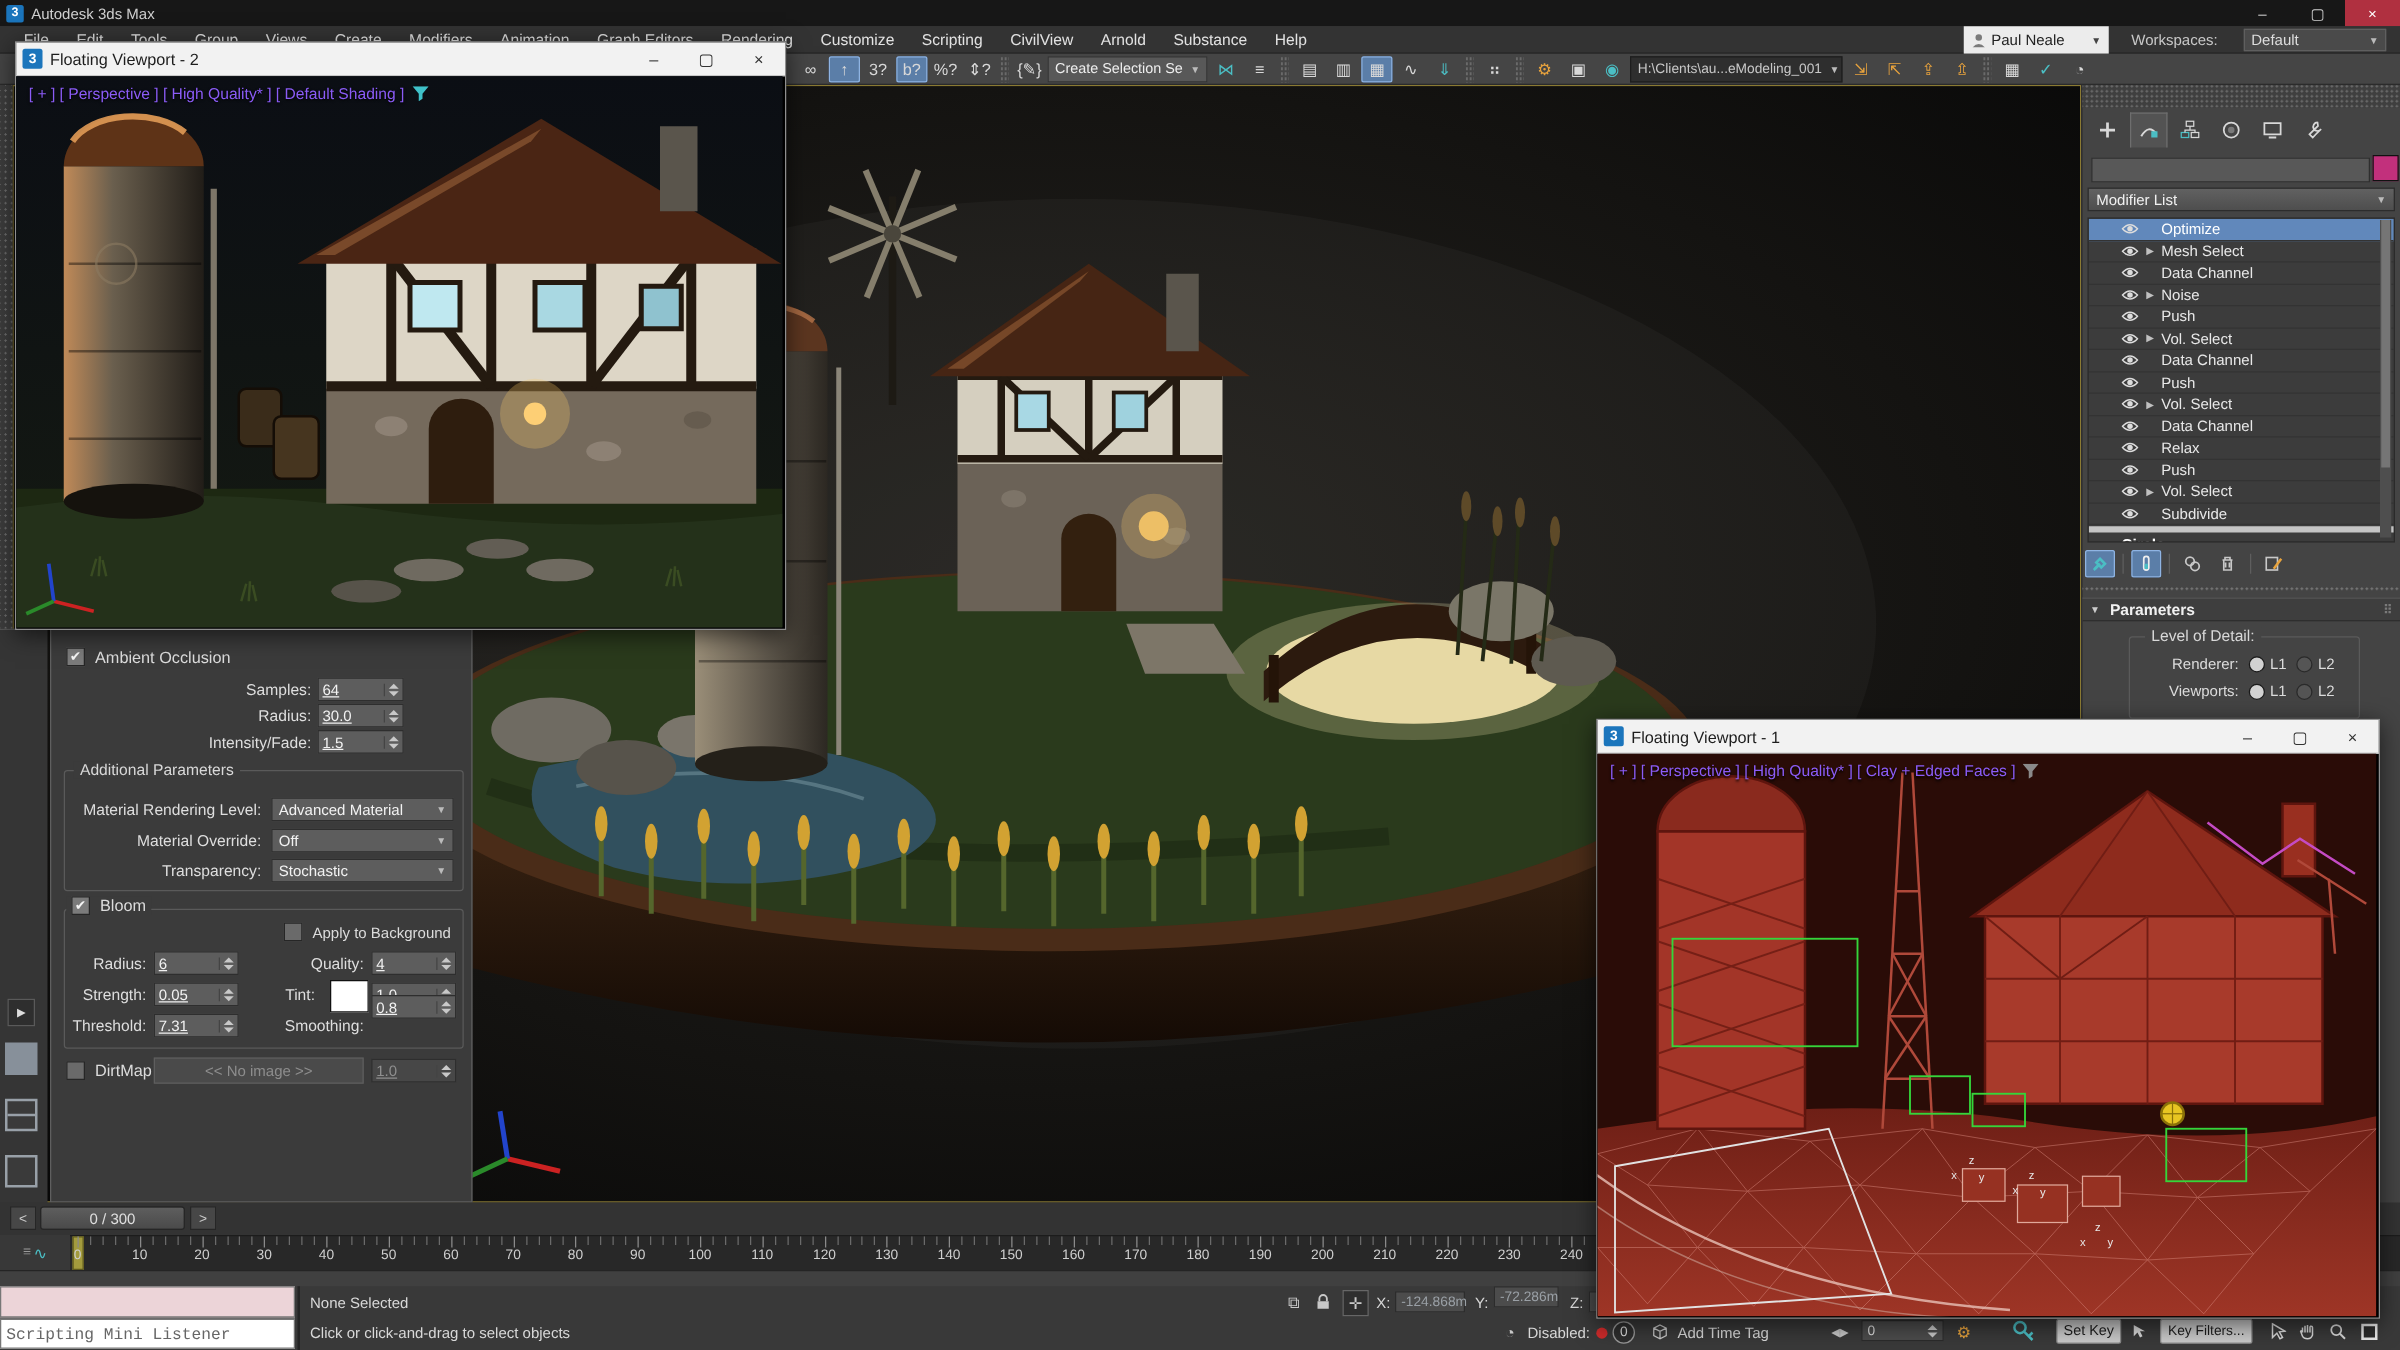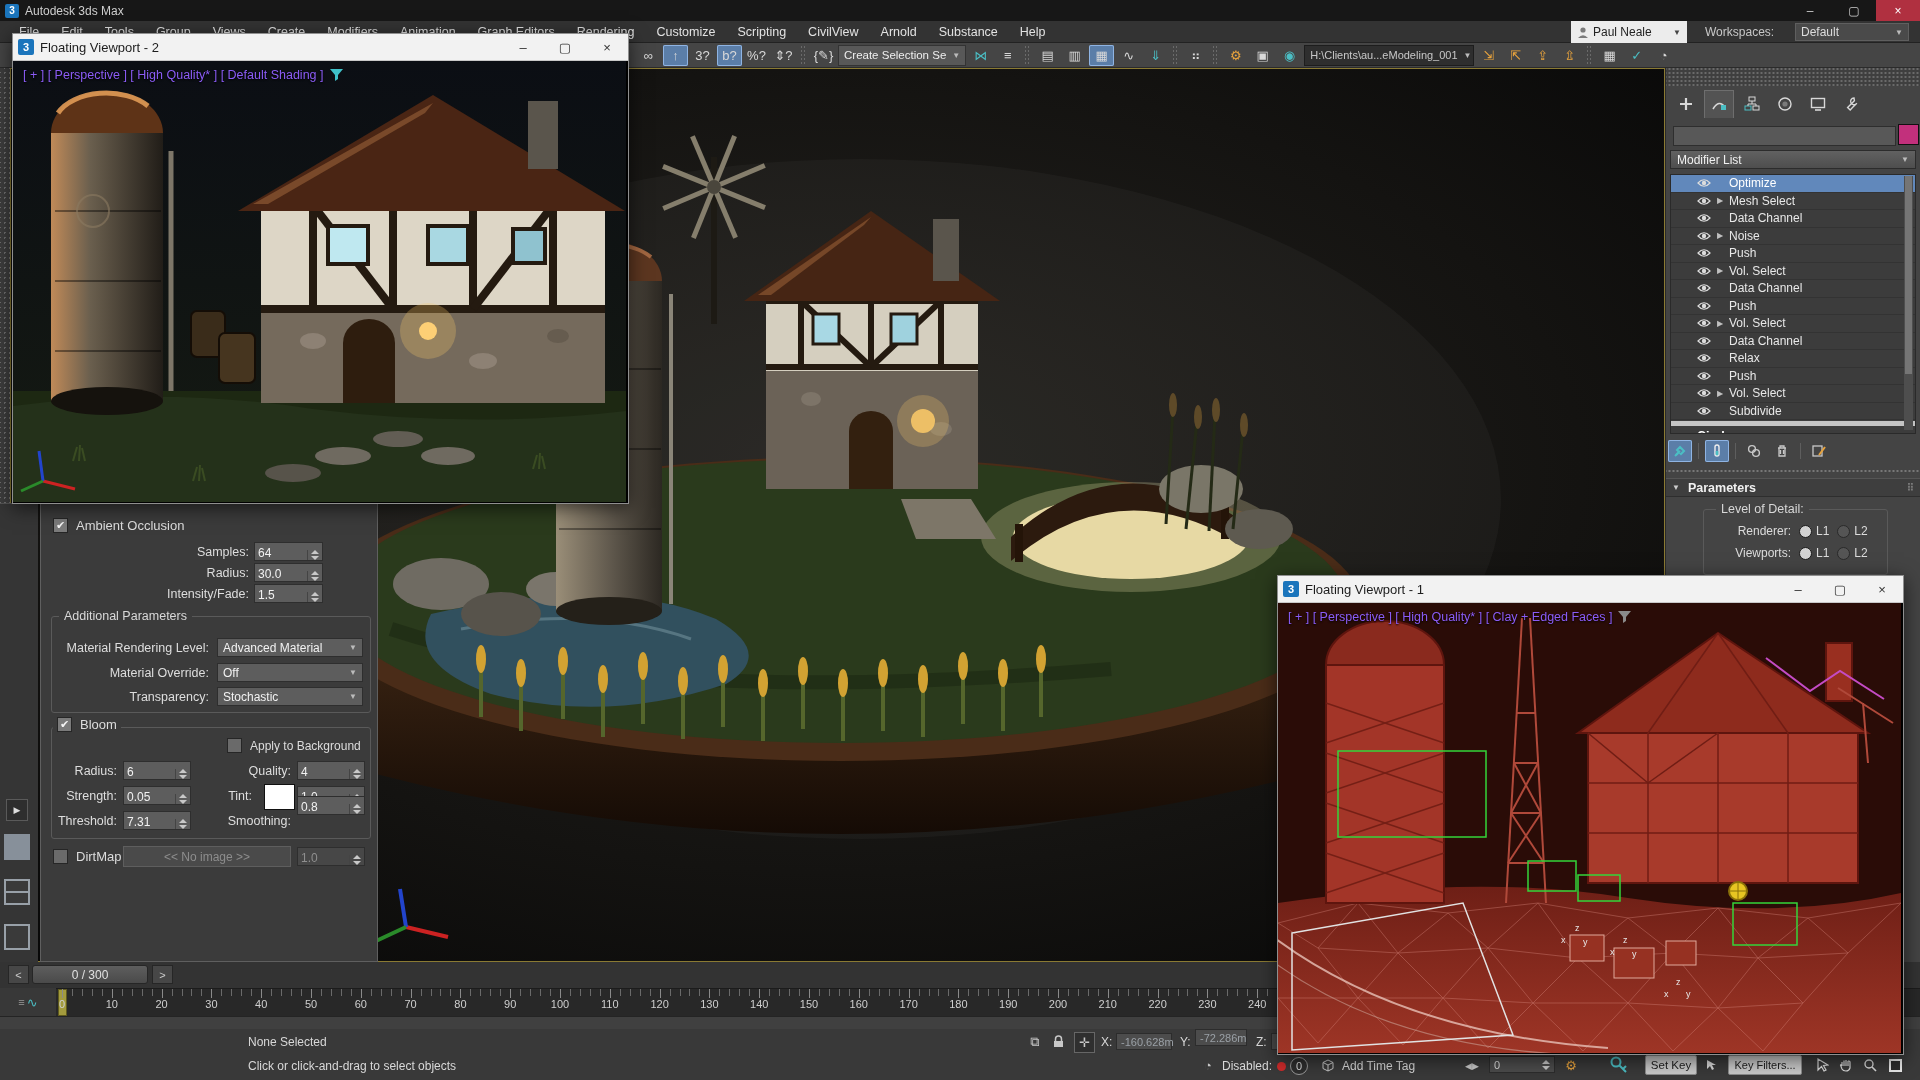--- a/index.html
+++ b/index.html
@@ -71,21 +71,21 @@
   .credit{position:absolute;right:12px;bottom:0px;color:#ffffff;font-size:27px;
     text-shadow:0 1px 2px #000,0 0 8px rgba(0,0,0,.7);}
 
   
   #settings{left:40px;top:503px;width:338px;height:459px;background:#3b3b3b;border:1px solid #5f5f5f;box-sizing:border-box;}
   .chk{width:15px;height:15px;background:#7b7b7b;border:1px solid #262626;display:flex;align-items:center;justify-content:center;
     color:#f5f5f5;font-size:11px;box-sizing:border-box;}
   .chk.off{background:#6a6a6a;color:transparent;}
   .slabel{position:absolute;color:#dedede;font-size:12.5px;text-align:right;white-space:nowrap;}
   .sval{position:absolute;height:19px;background:#5d5d5d;border:1px solid #2e2e2e;color:#f2f2f2;font-size:12px;
-    display:flex;align-items:flex-end;padding:0 3px;box-sizing:border-box;}
+    display:flex;align-items:center;padding:0 3px;box-sizing:border-box;text-decoration:underline;}
   .sval.dis{color:#8f8f8f;background:#474747;}
   .spin{margin-left:auto;display:flex;flex-direction:column;gap:2px;padding-left:3px;border-left:1px solid #444;}
   .spin i{width:0;height:0;border-left:4px solid transparent;border-right:4px solid transparent;display:block;}
   .spin .up{border-bottom:4px solid #c8c8c8;}
   .spin .dn{border-top:4px solid #c8c8c8;}
   .grp{position:absolute;border:1px solid #5a5a5a;border-radius:3px;}
   .grp-title{position:absolute;background:#3b3b3b;padding:0 5px;color:#d8d8d8;font-size:12.5px;white-space:nowrap;}
   .ddn{position:absolute;height:19px;background:#5d5d5d;border:1px solid #2e2e2e;color:#f2f2f2;font-size:12px;
     display:flex;align-items:center;padding:0 5px;box-sizing:border-box;}
   .ddn .car{margin-left:auto;}
@@ -946,33 +946,37 @@
         <div class="tick minor" style="left: 1470.12px;"></div>
         <div class="tick minor" style="left: 1480.08px;"></div>
         <div class="tick minor" style="left: 1490.04px;"></div>
         <div class="tick major" style="left: 1500px;"></div>
         <div class="ticklab" style="left: 1500px;">300</div>
       </div>
   </div>
   <div class="r" id="trackstrip"></div>
 
   <div class="r" id="statusbar">
+    <div class="r" id="listener">
+      <div class="r" id="listen-pink"></div>
+      <div class="r" id="listen-white">Scripting Mini Listener</div>
+    </div>
     <div class="statxt" style="left:248px;top:6px;">None Selected</div>
     <div class="statxt" style="left:248px;top:30px;">Click or click-and-drag to select objects</div>
 
     <div class="sicon" style="left:1025px;top:4px;width:20px;height:17px;">⧉</div>
     <div class="sicon" style="left:1050px;top:4px;width:16px;height:17px;">
       <svg width="11" height="13" viewBox="0 0 11 13">
           <path d="M2.5 6 V4 a3 3 0 0 1 6 0 V6" fill="none" stroke="#c8c8c8" stroke-width="1.5"></path>
           <rect x="1" y="6" width="9" height="6" fill="#c8c8c8"></rect>
         </svg>
     </div>
     <div class="sicon" style="left:1074px;top:3px;width:19px;height:19px;border:1px solid #666;background:#2f2f2f;">✛</div>
     <div class="statxt" style="left:1101px;top:6px;">X:</div>
-    <div class="coordfld" style="left:1116px;top:4px;width:56px;">-160.628m</div>
+    <div class="coordfld" style="left:1116px;top:4px;width:56px;">-124.868m</div>
     <div class="statxt" style="left:1180px;top:6px;">Y:</div>
     <div class="coordfld" style="left:1195px;top:0;width:52px;">-72.286m</div>
     <div class="statxt" style="left:1256px;top:6px;">Z:</div>
     <div class="coordfld" style="left:1271px;top:4px;width:50px;"></div>
 
     <div class="sicon" style="left:1200px;top:28px;width:16px;height:17px;">◔</div>
     <div class="statxt" style="left:1222px;top:30px;display:flex;align-items:center;gap:5px;">
       <span>Disabled:</span>
       <span class="reddot"></span>
     </div>

